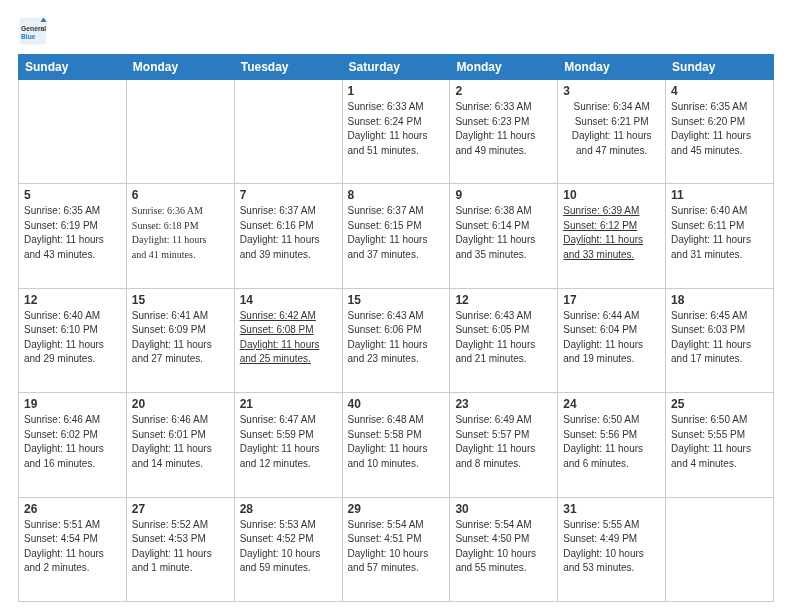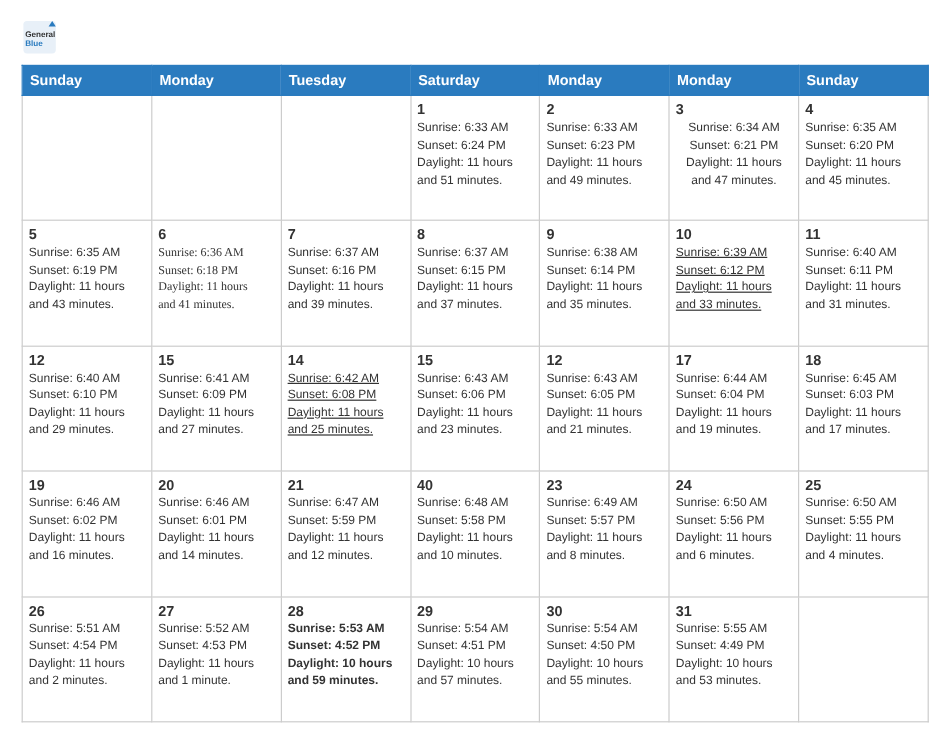--- a/index.html
+++ b/index.html
@@ -327,21 +327,21 @@
           </td>
           <td>
             <div class="day-number">27</div>
             <div class="day-info" style="white-space: pre-line;">Sunrise: 5:52 AM
 Sunset: 4:53 PM
 Daylight: 11 hours
 and 1 minute.</div>
           </td>
           <td>
             <div class="day-number">28</div>
-            <div class="day-info" style="white-space: pre-line; font-weight: bold;">Sunrise: 5:53 AM
+            <div class="day-info" style="white-space: pre-line;">Sunrise: 5:53 AM
 Sunset: 4:52 PM
 Daylight: 10 hours
 and 59 minutes.</div>
           </td>
           <td>
             <div class="day-number">29</div>
             <div class="day-info" style="white-space: pre-line;">Sunrise: 5:54 AM
 Sunset: 4:51 PM
 Daylight: 10 hours
 and 57 minutes.</div>

